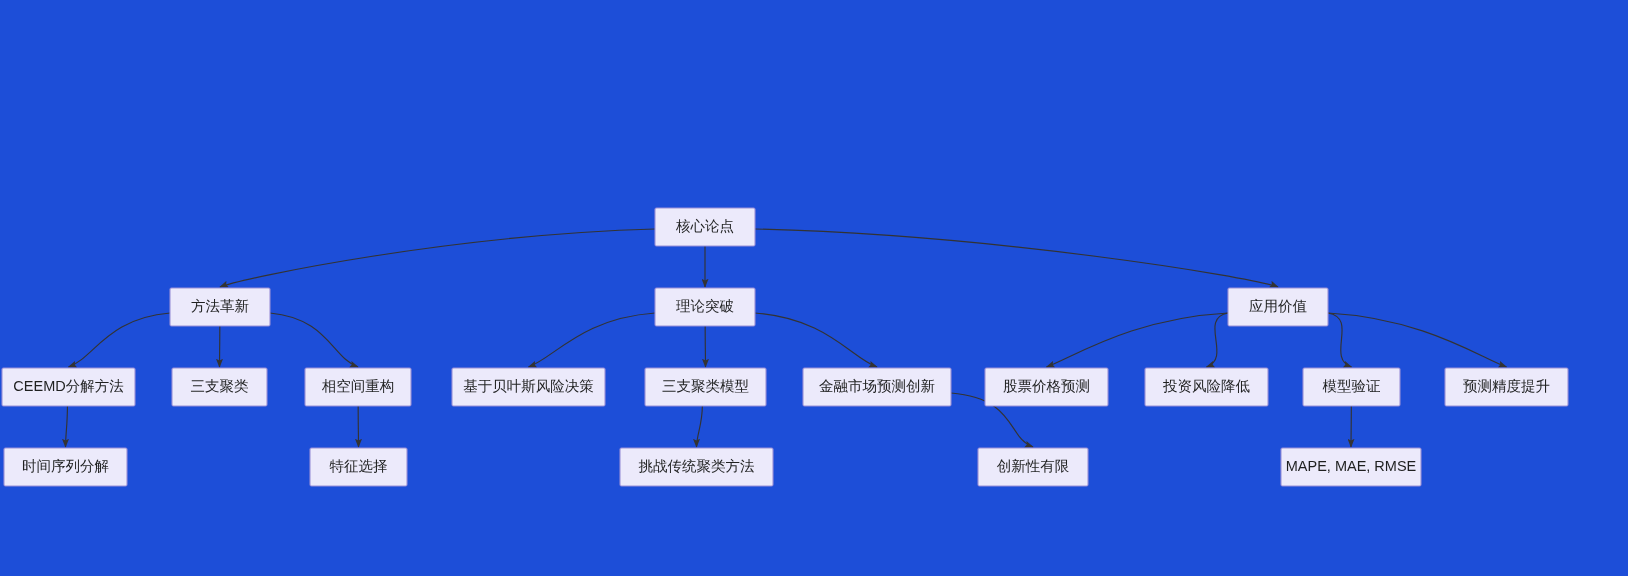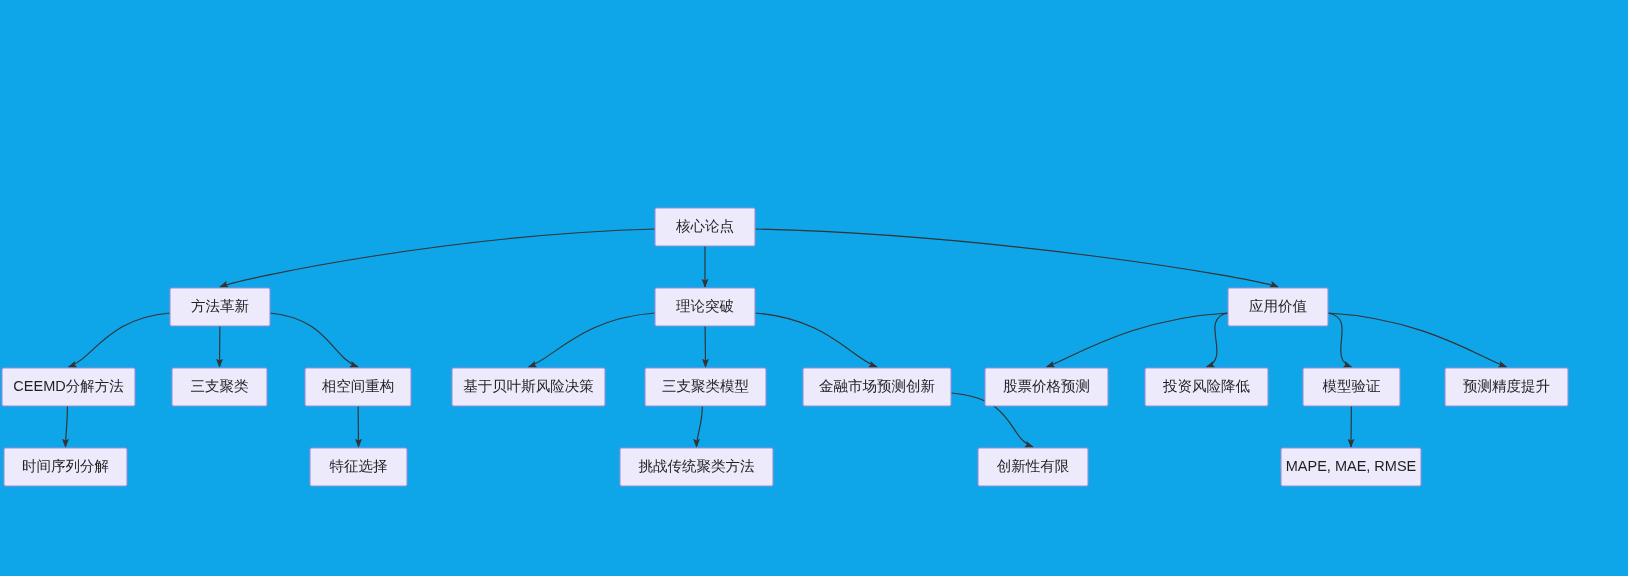--- a/index.html
+++ b/index.html
@@ -10,21 +10,21 @@
   body {
     width: 1628px;
     height: 576px;
     overflow: hidden;
     font-family: "Liberation Sans", "DejaVu Sans", sans-serif;
   }
   #diagram-root {
     position: relative;
     width: 1628px;
     height: 576px;
-    background: #0ea5e9;
+    background: #1d4ed8;
   }
   svg#flowchart {
     display: block;
     width: 1628px;
     height: 576px;
   }
   .node-rect {
     fill: #ECEAFB;
     stroke: #9A90D8;
     stroke-width: 1.1px;

